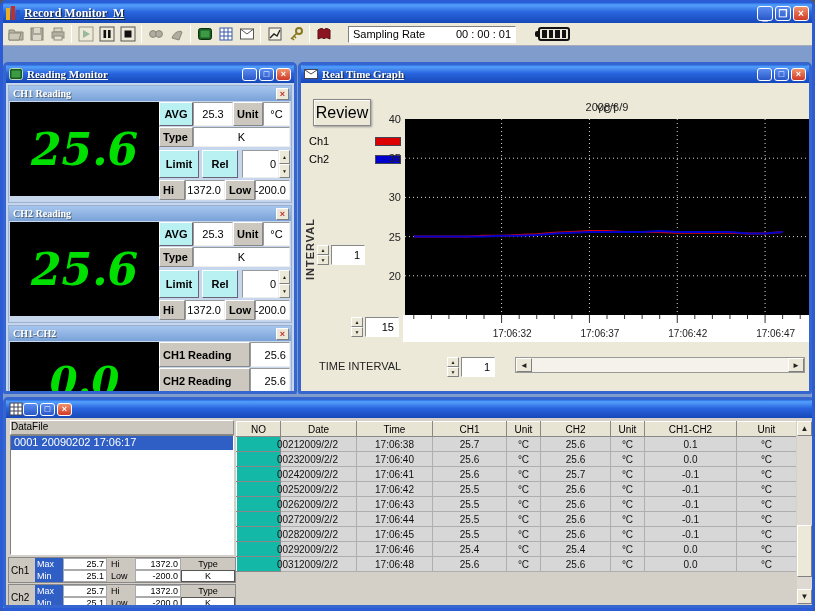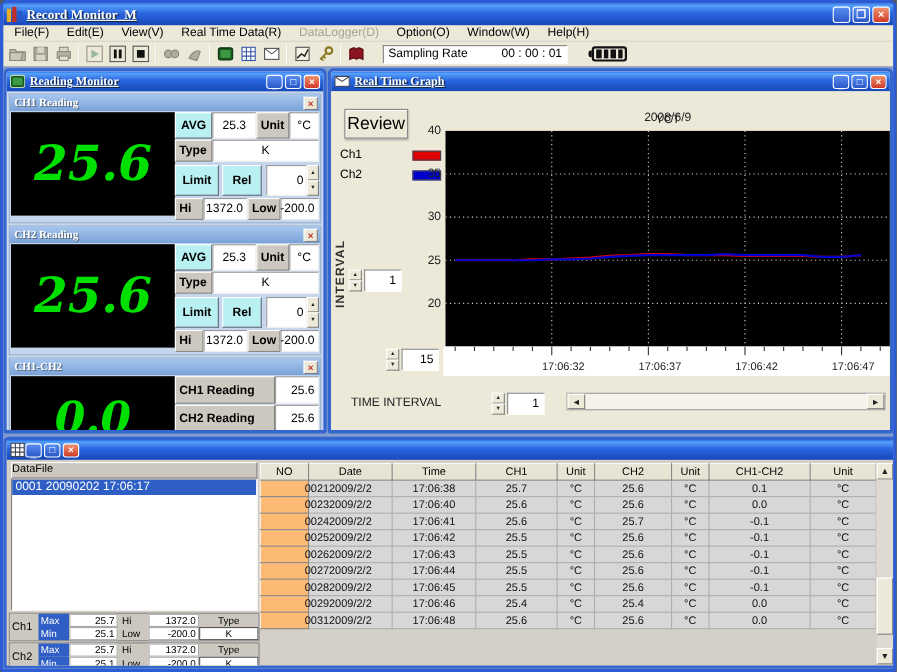--- a/index.html
+++ b/index.html
@@ -138,21 +138,21 @@
   .s-val2 { width:46px; background:#fff; justify-content:flex-end; padding-right:2px; border:1px solid #aaa; }
   .s-type { width:54px; justify-content:center; }
   .s-k { width:54px; background:#fff; border:1px solid #555; justify-content:center; }
 
   .tbl-wrap { position:absolute; left:230px; top:3px; width:560px; height:183px; overflow:hidden; }
   table.data { border-collapse:collapse; table-layout:fixed; width:560px; }
   table.data th { background:#e8e4d4; border:1px solid; border-color:#fff #888 #888 #fff;
     font-weight:normal; font-size:10px; height:15px; }
   table.data td { background:#d7d7d7; border:1px solid #aeaeae; font-size:10px; height:15px;
     text-align:center; color:#111; }
-  table.data td:first-child { background:#fdba74; border:1px solid; border-color:#fff #888 #888 #fff;padding-left:40px; }
+  table.data td:first-child { background:#14b8a6; border:1px solid; border-color:#fff #888 #888 #fff;padding-left:40px; }
   .vscroll { position:absolute; left:791px; top:3px; width:15px; height:183px; background:#cac6be;
     display:flex; flex-direction:column; }
   .vscroll .sb-btn { width:100%; height:15px; flex:0 0 15px; }
   .vscroll .vtrack { flex:1; position:relative; background:#dedad2; }
   .vscroll .vthumb { position:absolute; left:0; width:100%; height:52px; top:58%;
     background:#ece9d8; border:1px solid; border-color:#fff #808080 #808080 #fff; }
 
   .icon16 { width:16px; height:16px; display:block; }
 </style>
 </head>
@@ -169,30 +169,20 @@
     <span class="title">Record Monitor_M</span>
     <span class="winbtns">
       <span class="wbtn min">
           <span>_</span>
         </span>
       <span class="wbtn">❐</span>
       <span class="wbtn close">×</span>
     </span>
   </div>
 
-  <div class="menubar" id="menu-items">
-      <span class="menu-item">File(F)</span>
-      <span class="menu-item">Edit(E)</span>
-      <span class="menu-item">View(V)</span>
-      <span class="menu-item">Real Time Data(R)</span>
-      <span class="menu-item disabled">DataLogger(D)</span>
-      <span class="menu-item">Option(O)</span>
-      <span class="menu-item">Window(W)</span>
-      <span class="menu-item">Help(H)</span>
-    </div>
 
   <div class="toolbar">
     <span class="tbtn">
       <svg class="icon16" viewBox="0 0 16 16">
           <path d="M1 4h5l1 2h8v8H1z" fill="#b8b4a4" stroke="#8a877a"></path>
           <path d="M1 7h12l-2 7H1z" fill="#ccc8b8" stroke="#8a877a"></path>
         </svg>
       </span>
     <span class="tbtn">
       <svg class="icon16" viewBox="0 0 16 16">

